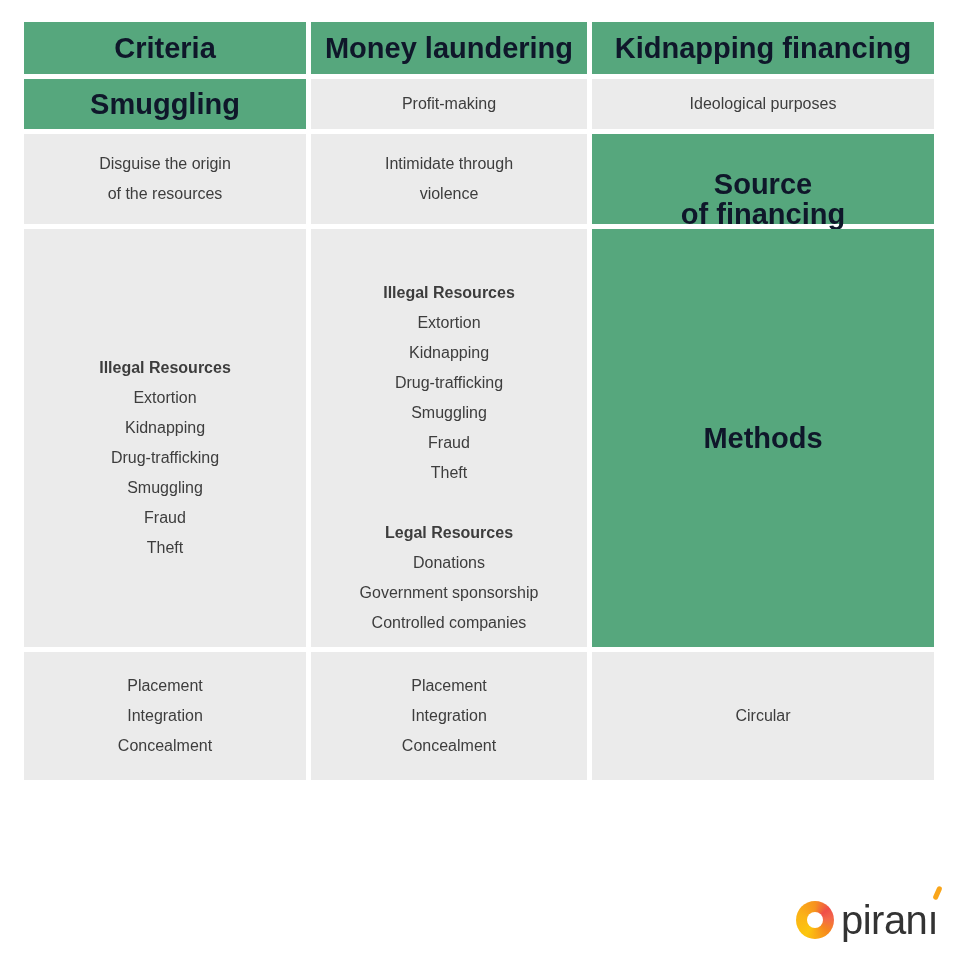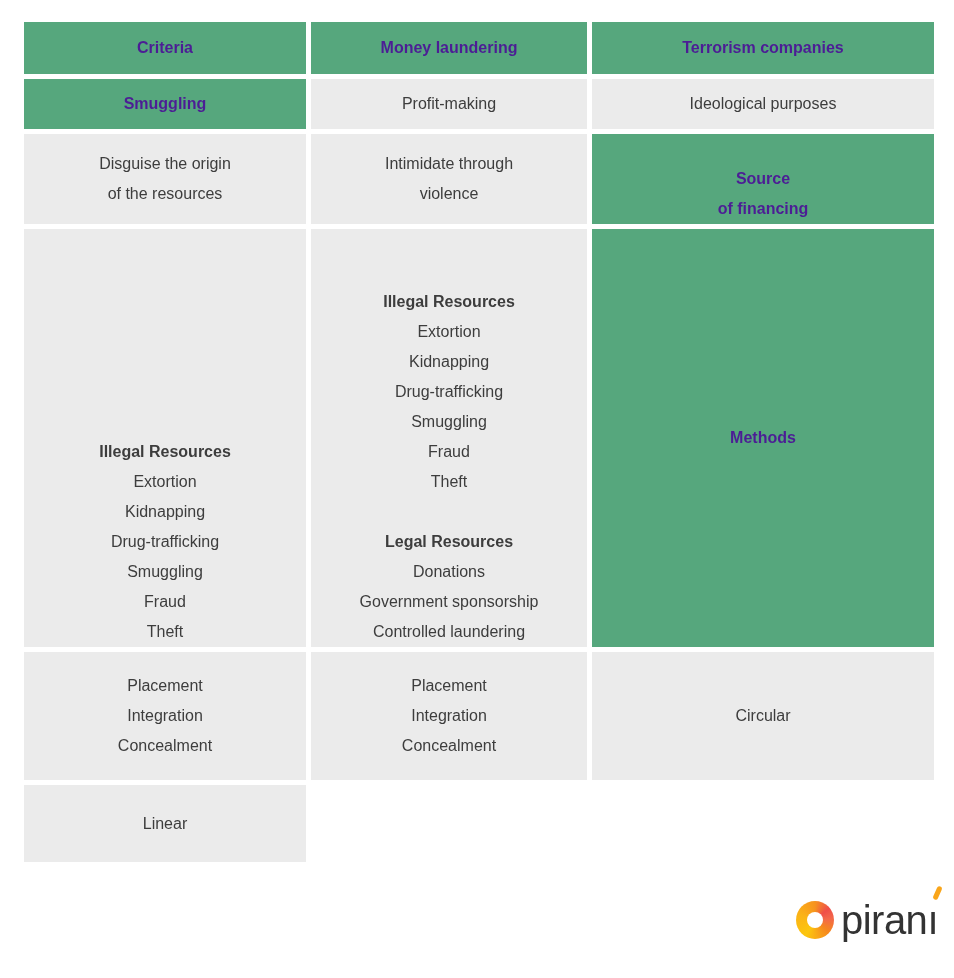--- a/index.html
+++ b/index.html
@@ -32,33 +32,33 @@
   }
   .cell {
     display: flex;
     flex-direction: column;
     align-items: center;
     justify-content: center;
     text-align: center;
   }
   .green {
     background: var(--green);
-    color: #4c1d95;
+    color: #0f172a;
     font-weight: bold;
-    font-size: 16px;
+    font-size: 29px;
     line-height: 30px;
   }
   .gray {
     background: var(--gray);
     color: var(--text-dark);
     font-size: 16px;
     line-height: 30px;
   }
   .top {
-    justify-content: flex-end;
+    justify-content: center;
     padding-top: 40px;
   }
   .pre { white-space: pre-line; }
   .bold-line { font-weight: bold; }
   .legal-gap { margin-top: 30px; }
 
   
   .logo {
     position: absolute;
     top: 900px;
@@ -113,21 +113,21 @@
 
 <div class="table">
 
   <div class="cell green">
     <span class="pre">Criteria</span>
   </div>
   <div class="cell green">
     <span class="pre">Money laundering</span>
   </div>
   <div class="cell green">
-    <span class="pre">Terrorism companies</span>
+    <span class="pre">Kidnapping financing</span>
   </div>
 
   <div class="cell green">
     <span class="pre">Smuggling</span>
   </div>
   <div class="cell gray">
     <span class="pre">Profit-making</span>
   </div>
   <div class="cell gray">
     <span class="pre">Ideological purposes</span>
@@ -159,41 +159,38 @@
     <div class="bold-line">Illegal Resources</div>
     <div class="pre">Extortion
 Kidnapping
 Drug-trafficking
 Smuggling
 Fraud
 Theft</div>
     <div class="bold-line legal-gap">Legal Resources</div>
     <div class="pre">Donations
 Government sponsorship
-Controlled laundering</div>
+Controlled companies</div>
   </div>
 
   <div class="cell green">
     <span class="pre">Methods</span>
   </div>
   <div class="cell gray">
     <span class="pre">Placement
 Integration
 Concealment</span>
   </div>
   <div class="cell gray">
     <span class="pre">Placement
 Integration
 Concealment</span>
   </div>
 
   <div class="cell gray">
     <span class="pre">Circular</span>
   </div>
-  <div class="cell gray">
-    <span class="pre">Linear</span>
-  </div>
 </div>
 
 <div class="logo">
   <span class="donut"></span>
   <span class="wordmark"><span>piran</span><span class="acc-wrap"><span>ı</span><span class="accent"></span></span></span>
 </div>
 
 </body></html>

